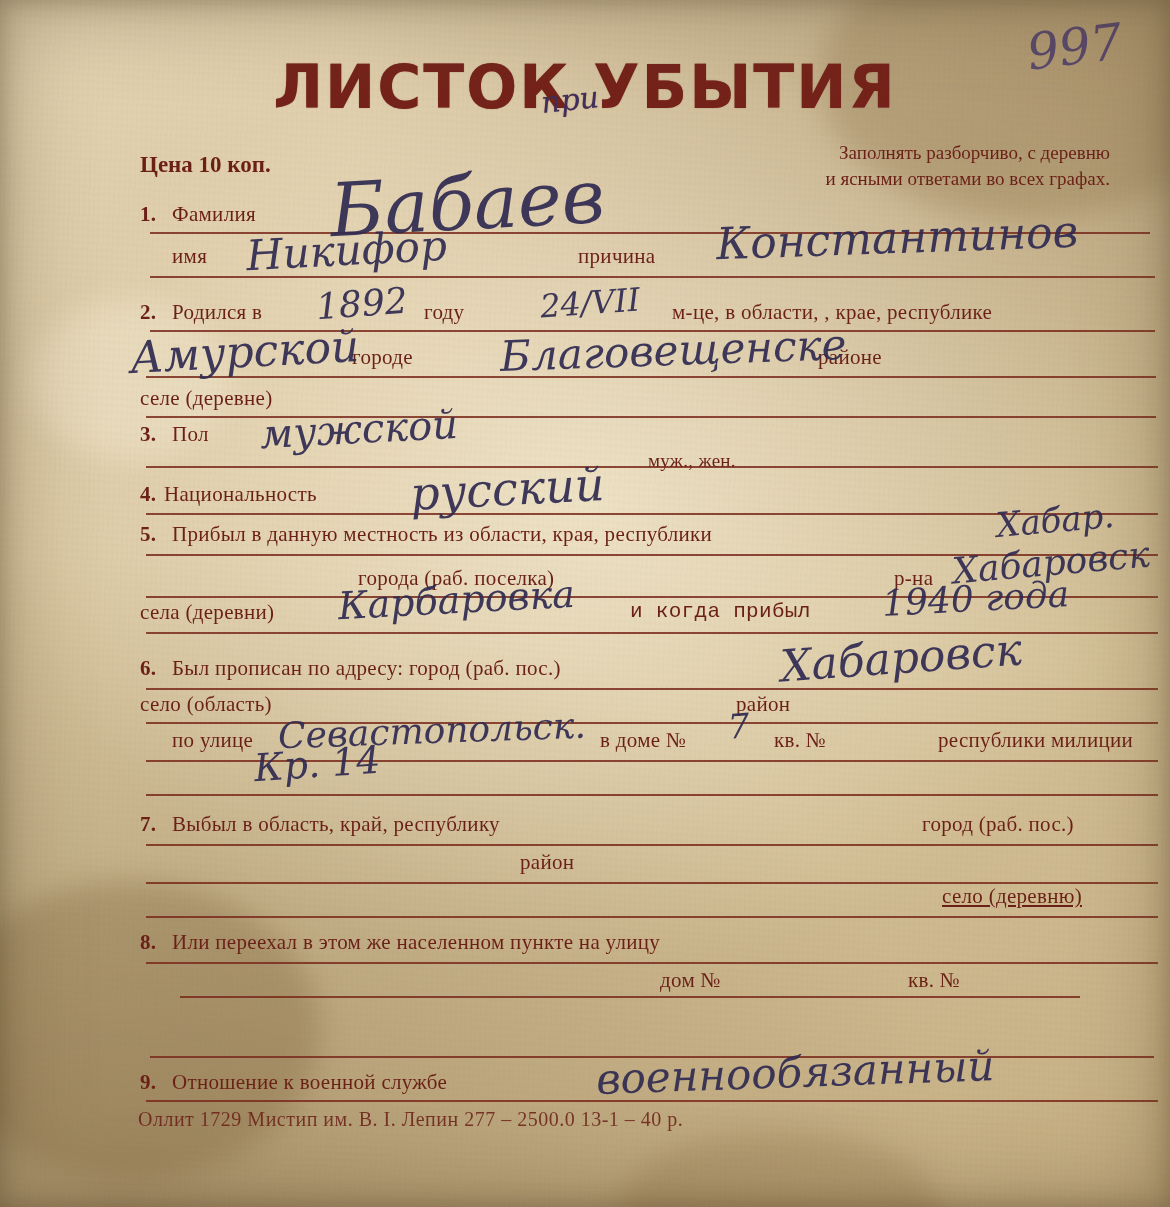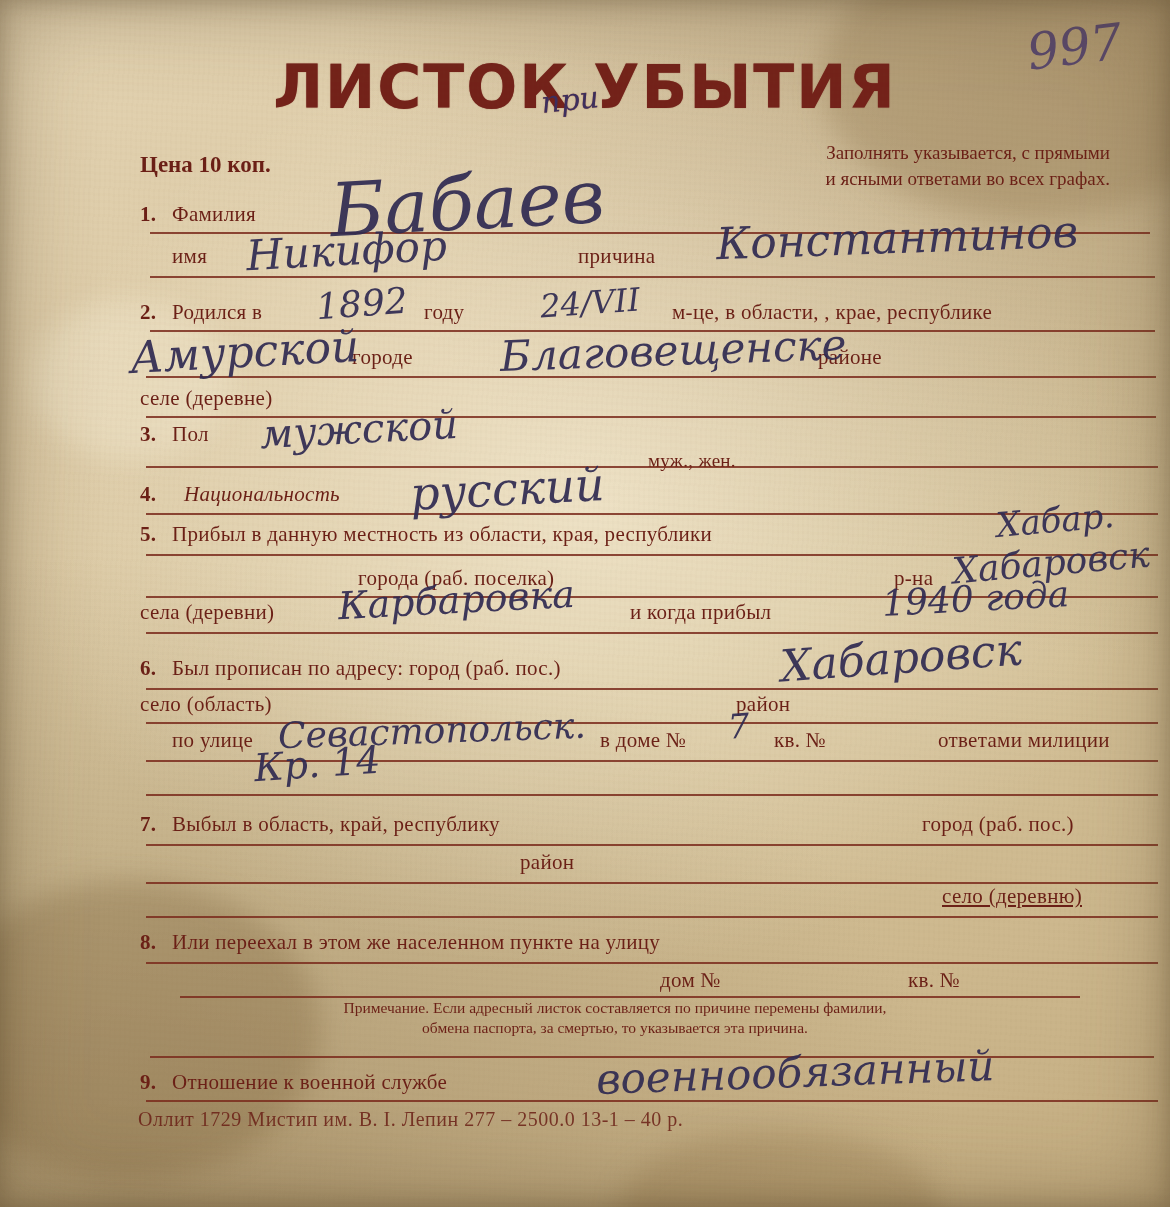--- a/index.html
+++ b/index.html
@@ -160,21 +160,21 @@
 
   <div class="corner-num">997</div>
 
   <div class="title">
     <span>ЛИСТОК УБЫТИЯ</span>
     <span class="sub-pri">при</span>
   </div>
 
   <div class="price">Цена 10 коп.</div>
   <div class="hint">
-    <div>Заполнять указывается, с прямыми</div>
+    <div>Заполнять разборчиво, с деревню</div>
     <div>и ясными ответами во всех графах.</div>
   </div>
 
   <div class="ink num fs21" style="left:140px; top:202px;">1.</div>
   <div class="ink fs21" style="left:172px; top:202px;">Фамилия</div>
   <div class="rule" style="left:150px; top:232px; width:1000px;"></div>
 
   <div class="ink fs21" style="left:172px; top:244px;font-family:Liberation Serif, serif;">имя</div>
   <div class="ink fs21" style="left:578px; top:244px;">причина</div>
   <div class="rule" style="left:150px; top:276px; width:1005px;"></div>
@@ -201,53 +201,53 @@
   <div class="hand" style="left:130px; top:326px; font-size:44px; transform:rotate(-3deg);">Амурской</div>
   <div class="hand" style="left:500px; top:326px; font-size:42px; transform:rotate(-2deg);">Благовещенске</div>
 
   <div class="ink num fs21" style="left:140px; top:422px;">3.</div>
   <div class="ink fs21" style="left:172px; top:422px;">Пол</div>
   <div class="ink fs19" style="left:648px; top:450px;text-align:right;">муж., жен.</div>
   <div class="rule" style="left:146px; top:466px; width:1012px;"></div>
   <div class="hand" style="left:260px; top:406px; font-size:40px; transform:rotate(-3deg);">мужской</div>
 
   <div class="ink num fs21" style="left:140px; top:482px;">4.</div>
-  <div class="ink fs21" style="left:184px; top:482px;font-style:italic;">Национальность</div>
+  <div class="ink fs21" style="left:164px; top:482px;">Национальность</div>
   <div class="rule" style="left:146px; top:513px; width:1012px;"></div>
   <div class="hand" style="left:410px; top:462px; font-size:46px; transform:rotate(-3deg);">русский</div>
 
   <div class="ink num fs21" style="left:140px; top:522px;">5.</div>
   <div class="ink fs21" style="left:172px; top:522px;">Прибыл в данную местность из области, края, республики</div>
   <div class="rule" style="left:146px; top:554px; width:1012px;"></div>
 
   <div class="ink fs21" style="left:358px; top:566px;text-align:center;">города (раб. поселка)</div>
   <div class="ink fs21" style="left:894px; top:566px;text-align:center;">р-на</div>
   <div class="rule" style="left:146px; top:596px; width:1012px;"></div>
 
   <div class="ink fs21" style="left:140px; top:600px;">села (деревни)</div>
-  <div class="ink fs21" style="left:630px; top:600px;">и когда прибыл</div>
+  <div class="ink fs21" style="left:630px; top:600px;font-family:Liberation Mono, monospace;">и когда прибыл</div>
   <div class="rule" style="left:146px; top:632px; width:1012px;"></div>
 
   <div class="hand" style="left:996px; top:500px; font-size:34px; transform:rotate(-5deg);">Хабар.</div>
   <div class="hand" style="left:952px; top:542px; font-size:36px; transform:rotate(-5deg);">Хабаровск</div>
   <div class="hand" style="left:338px; top:578px; font-size:38px; transform:rotate(-3deg);">Карбаровка</div>
   <div class="hand" style="left:882px; top:578px; font-size:36px; transform:rotate(-3deg);">1940 года</div>
 
   <div class="ink num fs21" style="left:140px; top:656px;">6.</div>
   <div class="ink fs21" style="left:172px; top:656px;">Был прописан по адресу: город (раб. пос.)</div>
   <div class="rule" style="left:146px; top:688px; width:1012px;"></div>
 
   <div class="ink fs21" style="left:140px; top:692px;">село (область)</div>
   <div class="ink fs21" style="left:736px; top:692px;">район</div>
   <div class="rule" style="left:146px; top:722px; width:1012px;"></div>
 
   <div class="ink fs21" style="left:172px; top:728px;">по улице</div>
   <div class="ink fs21" style="left:600px; top:728px;">в доме №</div>
   <div class="ink fs21" style="left:774px; top:728px;">кв. №</div>
-  <div class="ink fs21" style="left:938px; top:728px;">ответами милиции</div>
+  <div class="ink fs21" style="left:938px; top:728px;">республики милиции</div>
   <div class="rule" style="left:146px; top:760px; width:1012px;"></div>
   <div class="rule" style="left:146px; top:794px; width:1012px;"></div>
 
   <div class="hand" style="left:780px; top:632px; font-size:44px; transform:rotate(-4deg);">Хабаровск</div>
   <div class="hand" style="left:278px; top:710px; font-size:36px; transform:rotate(-2deg);">Севастопольск.</div>
   <div class="hand" style="left:728px; top:706px; font-size:34px; transform:rotate(-4deg);">7</div>
   <div class="hand" style="left:254px; top:742px; font-size:38px; transform:rotate(-4deg);">Кр. 14</div>
 
   <div class="ink num fs21" style="left:140px; top:812px;">7.</div>
   <div class="ink fs21" style="left:172px; top:812px;">Выбыл в область, край, республику</div>
@@ -260,24 +260,20 @@
   <div class="rule" style="left:146px; top:916px; width:1012px;"></div>
 
   <div class="ink num fs21" style="left:140px; top:930px;">8.</div>
   <div class="ink fs21" style="left:172px; top:930px;">Или переехал в этом же населенном пункте на улицу</div>
   <div class="rule" style="left:146px; top:962px; width:1012px;"></div>
 
   <div class="ink fs21" style="left:660px; top:968px;">дом №</div>
   <div class="ink fs21" style="left:908px; top:968px;">кв. №</div>
   <div class="rule" style="left:180px; top:996px; width:900px;"></div>
 
-  <div class="note-box">
-    <div>Примечание. Если адресный листок составляется по причине перемены фамилии,</div>
-    <div>обмена паспорта, за смертью, то указывается эта причина.</div>
-  </div>
   <div class="rule" style="left:150px; top:1056px; width:1004px;"></div>
 
   <div class="ink num fs21" style="left:140px; top:1070px;">9.</div>
   <div class="ink fs21" style="left:172px; top:1070px;">Отношение к военной службе</div>
   <div class="rule" style="left:146px; top:1100px; width:1012px;"></div>
   <div class="hand" style="left:596px; top:1048px; font-size:42px; transform:rotate(-2deg);">военнообязанный</div>
 
   <div class="footer">Оллит 1729    Мистип им. В. I. Лепин    277 – 2500.0 13-1 – 40 р.</div>
 
   <div class="grain"></div>

